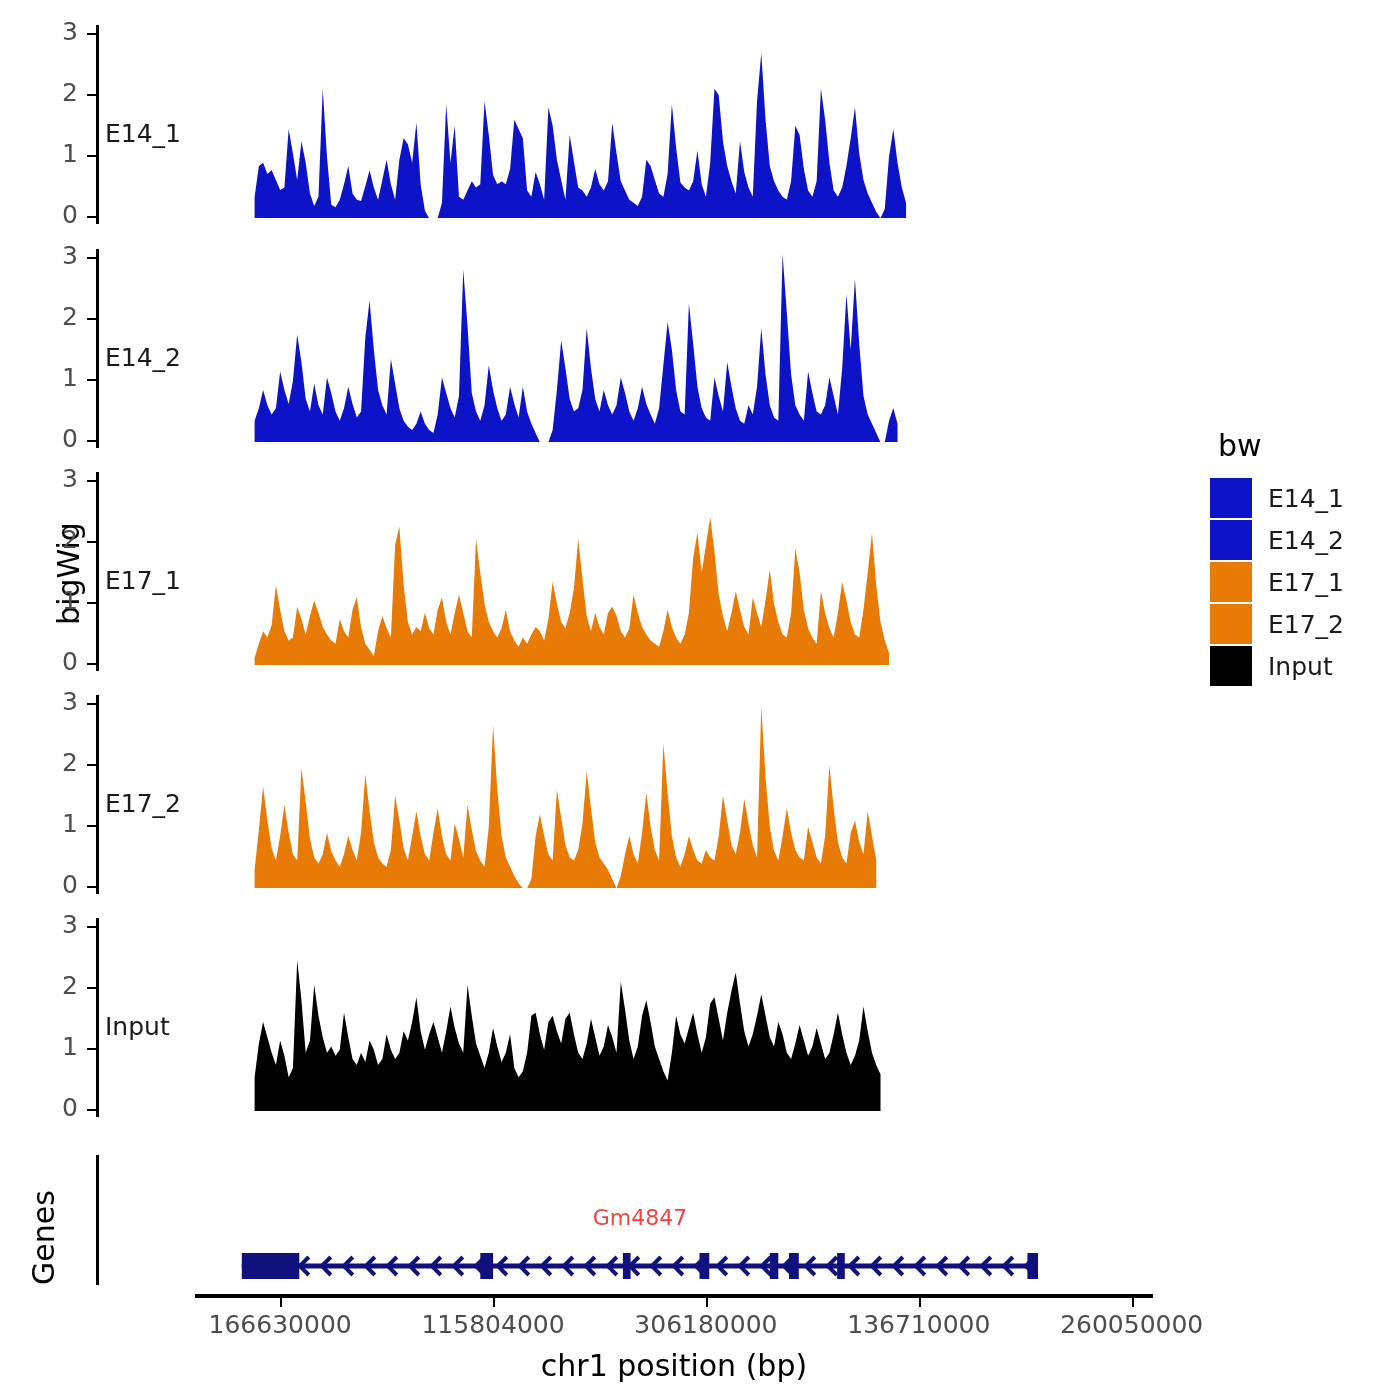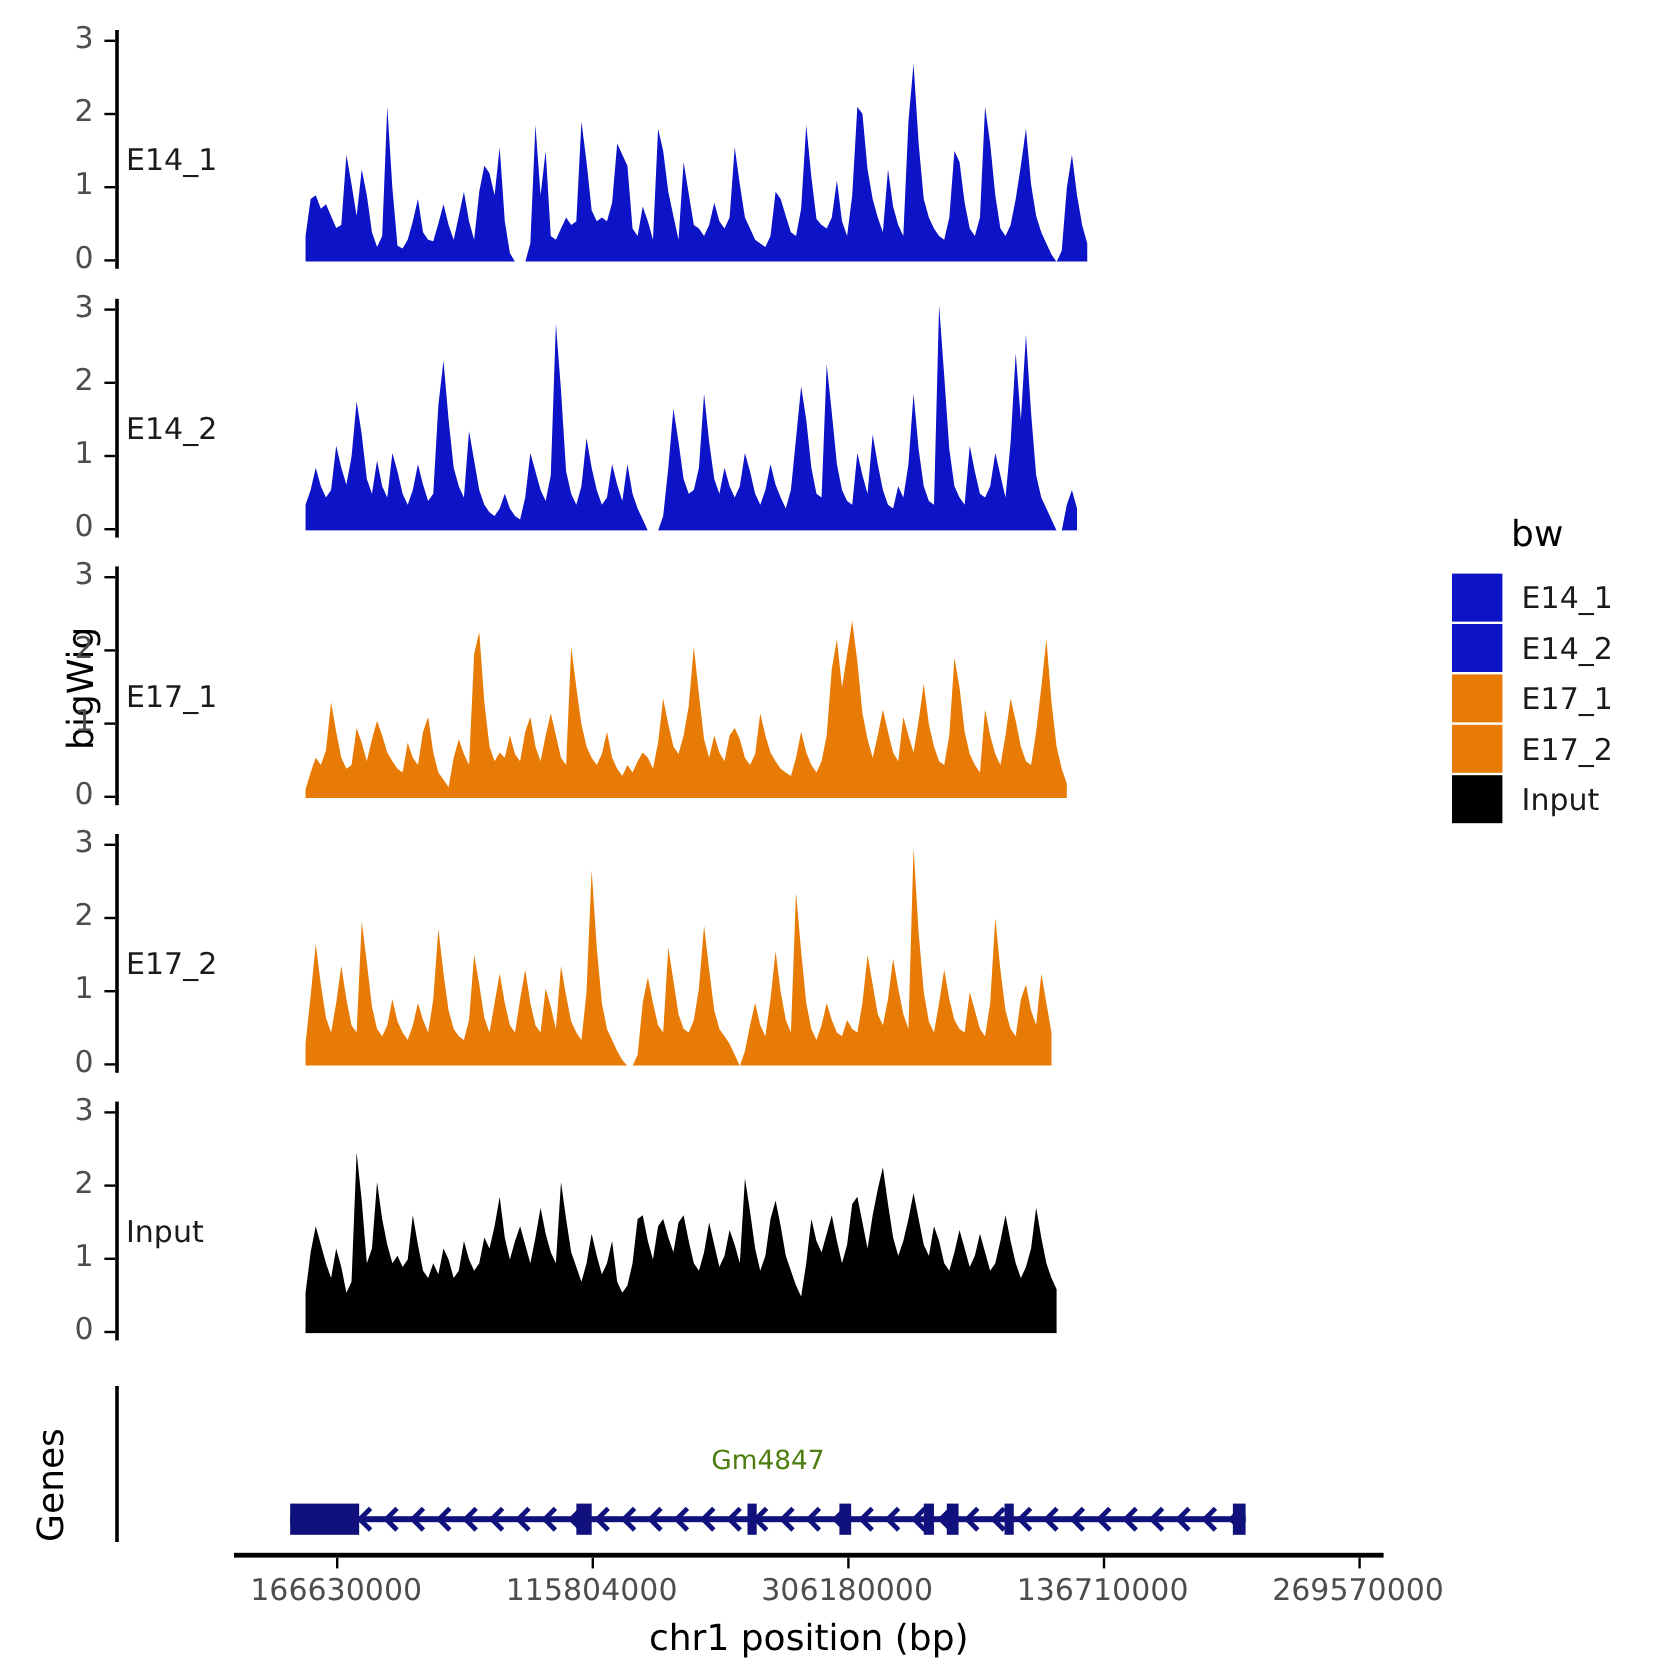--- a/index.html
+++ b/index.html
@@ -24,33 +24,33 @@
            width:60px;text-align:right;left:18px;}
   .trackbox{position:absolute;left:195px;top:0;width:958px;}
   .trackbox svg{display:block;width:100%;height:100%;}
 
   
   .strip{position:absolute;left:105px;color:#1a1a1a;font-size:25px;
          white-space:nowrap;}
 
   
   #genes-axis{position:absolute;left:96px;width:3px;background:#000;}
-  #gene-name{position:absolute;color:#4d7c0f;font-size:22px;text-align:center;}
+  #gene-name{position:absolute;color:#ef4444;font-size:22px;text-align:center;}
 
   
   #xaxis-line{position:absolute;left:195px;top:1294px;width:958px;height:4px;background:#000;}
   .xtick{position:absolute;width:2px;height:9px;background:#000;top:1298px;}
   .xticklab{position:absolute;top:1310px;color:#4d4d4d;font-size:25px;
             width:240px;text-align:center;}
   #xaxis-title{position:absolute;left:195px;top:1348px;width:958px;
                text-align:center;color:#000;font-size:30px;}
 
   
   #legend{position:absolute;left:1210px;top:428px;}
-  #legend-title{color:#000;font-size:30px;margin:0 0 14px 8px;text-align:center;}
+  #legend-title{color:#000;font-size:30px;margin:0 0 14px 8px;}
   .legend-row{display:flex;align-items:center;height:42px;}
   .legend-key{width:42px;height:40px;margin-right:16px;flex:0 0 auto;}
   .legend-lab{color:#1a1a1a;font-size:25px;white-space:nowrap;}
 </style>
 </head>
 <body>
 
 <div id="root">
 
   <div class="ylab" id="bigwig-label">bigWig</div>
@@ -200,21 +200,21 @@
   <div id="xticks">
       <div class="xtick" style="left: 280.156px;"></div>
       <div class="xticklab" style="left: 160.156px;">166630000</div>
       <div class="xtick" style="left: 493.044px;"></div>
       <div class="xticklab" style="left: 373.044px;">115804000</div>
       <div class="xtick" style="left: 705.933px;"></div>
       <div class="xticklab" style="left: 585.933px;">306180000</div>
       <div class="xtick" style="left: 918.822px;"></div>
       <div class="xticklab" style="left: 798.822px;">136710000</div>
       <div class="xtick" style="left: 1131.71px;"></div>
-      <div class="xticklab" style="left: 1011.71px;">269570000</div>
+      <div class="xticklab" style="left: 1011.71px;">260050000</div>
     </div>
   <div id="xaxis-title">chr1 position (bp)</div>
 
   <div id="legend">
     <div id="legend-title">bw</div>
     <div id="legend-items">
         <div class="legend-row">
           <div class="legend-key" style="background: rgb(13, 19, 198);"></div>
           <div class="legend-lab">E14_1</div>
         </div>

